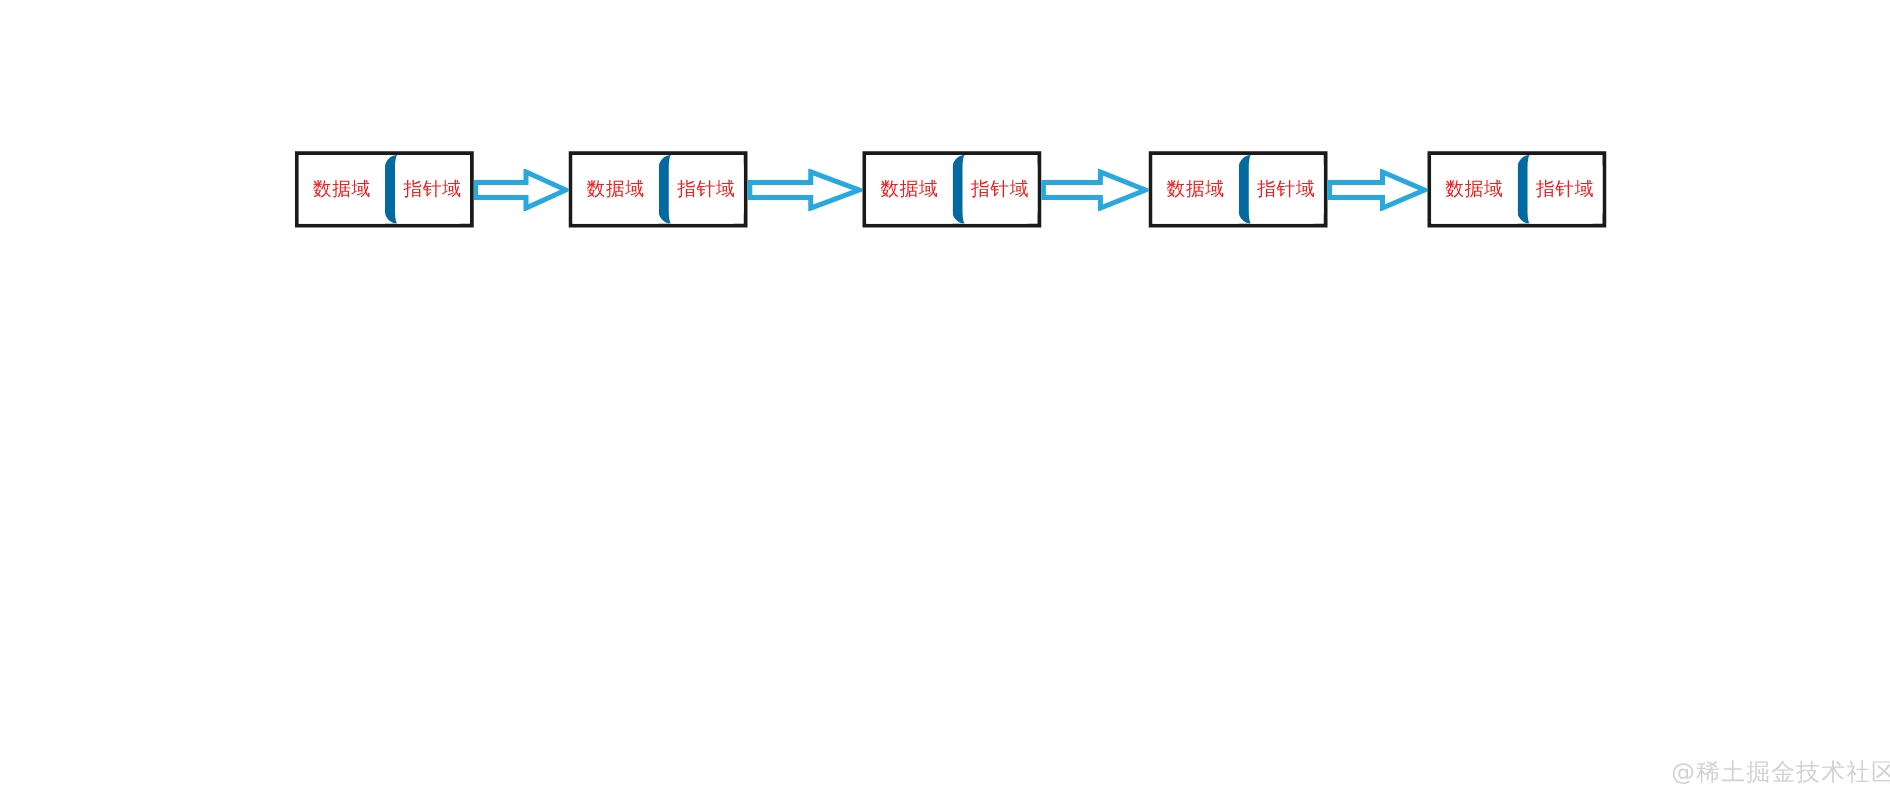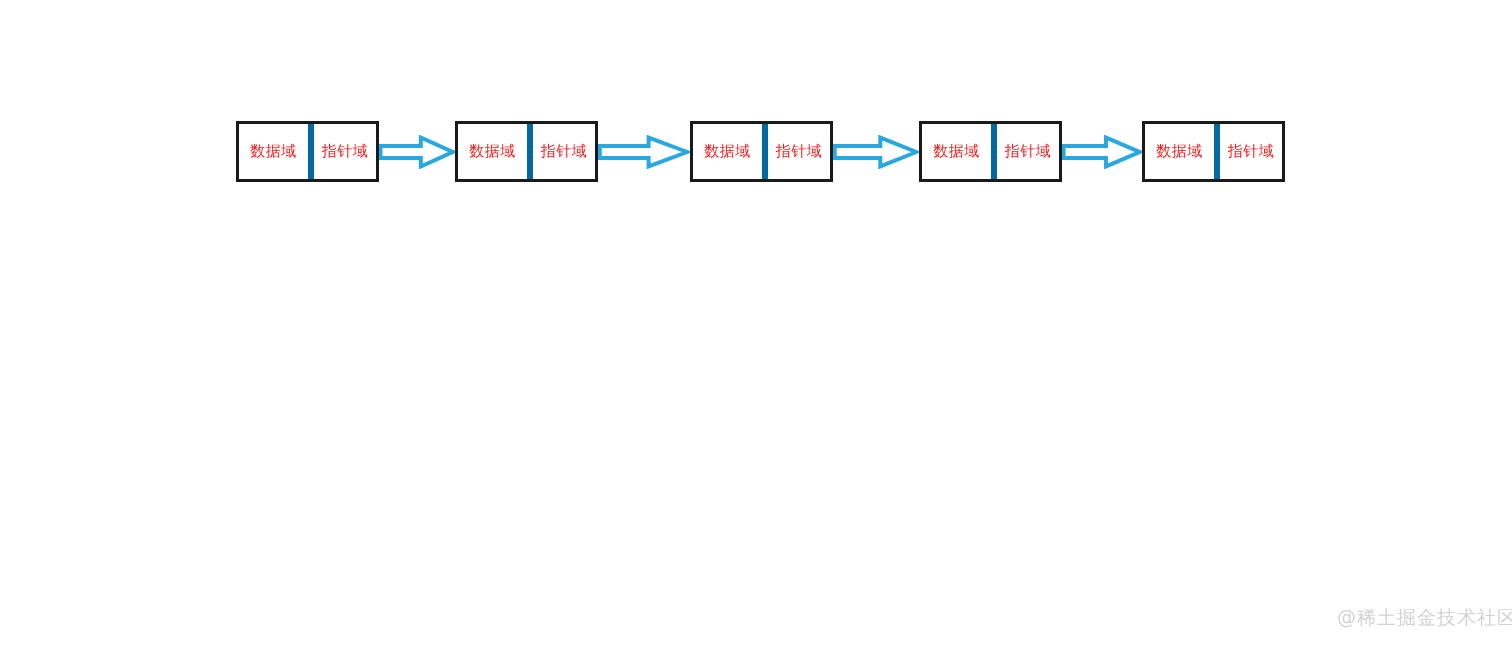--- a/index.html
+++ b/index.html
@@ -49,21 +49,22 @@
     box-sizing: border-box;
     background: #ffffff;
   }
 
   .cell-data {
     width: 69px;
   }
 
   .cell-ptr {
     width: 68px;
-    border-left: 6px solid #0369a1;
+    border-left: 8px solid #0369a1;
+    border-radius: 10px;
   }
 
   .cell-label {
     color: #f41d1d;
     font-size: 15px;
     line-height: 1;
     letter-spacing: 0.5px;
     white-space: nowrap;
     font-family: "DejaVu Sans", "Liberation Sans", sans-serif;
   }

